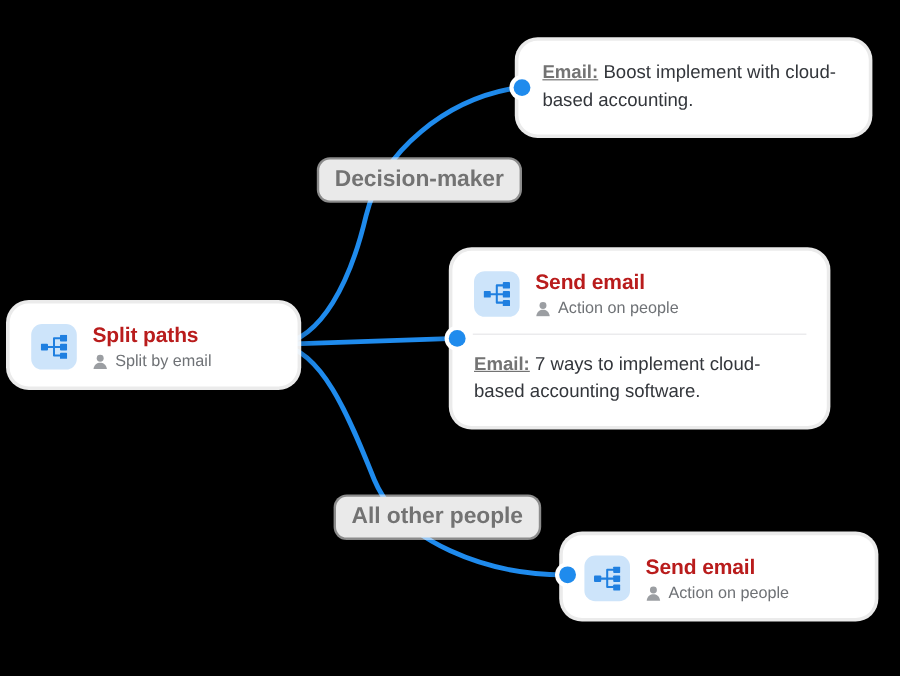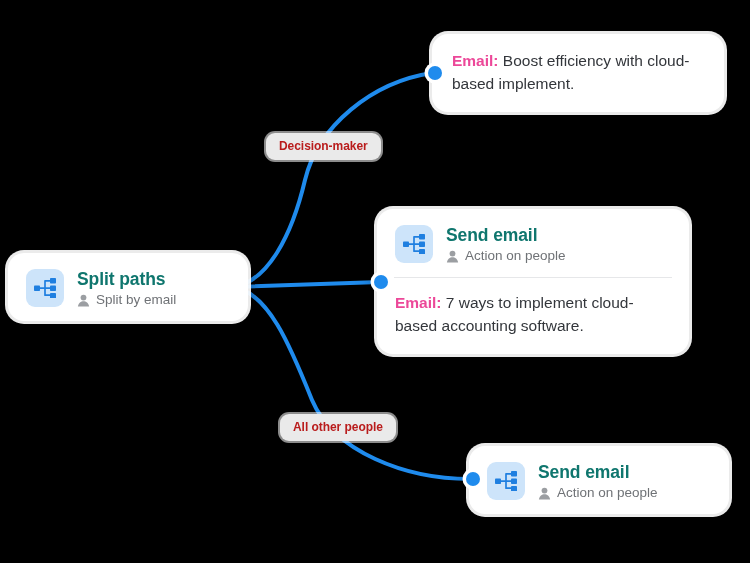--- a/index.html
+++ b/index.html
@@ -58,21 +58,21 @@
     display: flex;
     align-items: center;
     justify-content: center;
   }
 
   .node-text { min-width: 0; }
 
   .node-title {
     font-size: 17.5px;
     font-weight: 700;
-    color: #0f766e;
+    color: #b91c1c;
     line-height: 1.15;
     letter-spacing: -0.1px;
     white-space: nowrap;
   }
 
   .node-sub {
     display: flex;
     align-items: flex-end;
     gap: 6px;
     margin-top: 3px;
@@ -87,32 +87,32 @@
     background: #e6e7e9;
     margin: 0 17px;
   }
 
   .node-body {
     padding: 13px 32px 16px 18px;
     font-size: 15.5px;
     line-height: 1.5;
     color: #33363b;
   }
-  .node-body b { color: #ec4899; font-weight: 700; }
+  .node-body b { color: #737373; font-weight: 700; text-decoration: underline; }
 
   
   .msg-card .node-body { padding: 15px 20px 16px 20px; }
 
   
   .pill {
     position: absolute;
     z-index: 4;
     background: #eaeaea;
-    color: #b91c1c;
-    font-size: 12px;
+    color: #737373;
+    font-size: 19px;
     font-weight: 700;
     letter-spacing: -0.05px;
     padding: 7px 13px 8px 13px;
     border-radius: 9px;
     white-space: nowrap;
     box-shadow: 0 0 0 2px rgba(255,255,255,0.55);
     line-height: 1;
   }
 
   
@@ -172,21 +172,21 @@
             <path d="M0.9 12.6 C1.4 8.7 4 7.2 6.5 7.2 C9 7.2 11.6 8.7 12.1 12.6 Z" fill="#9b9ea2"></path>
           </svg>
           <span>Split by email</span>
         </span>
       </span>
     </div>
   </div>
 
   <div class="node msg-card" id="node-email-top">
     <div class="node-body">
-      <b>Email:</b><span> Boost efficiency with cloud-based implement.</span>
+      <b>Email:</b><span> Boost implement with cloud-based accounting.</span>
     </div>
   </div>
 
   <div class="node" id="node-send-mid">
     <div class="node-head">
       <span class="node-icon">
         <svg width="22" height="20" viewBox="0 0 22 20" aria-hidden="true">
           <rect x="0" y="7.5" width="6" height="5.5" rx="0.8" fill="#1f7fe0"></rect>
           <rect x="16" y="0" width="6" height="5.5" rx="0.8" fill="#1f7fe0"></rect>
           <rect x="16" y="7.5" width="6" height="5.5" rx="0.8" fill="#1f7fe0"></rect>

